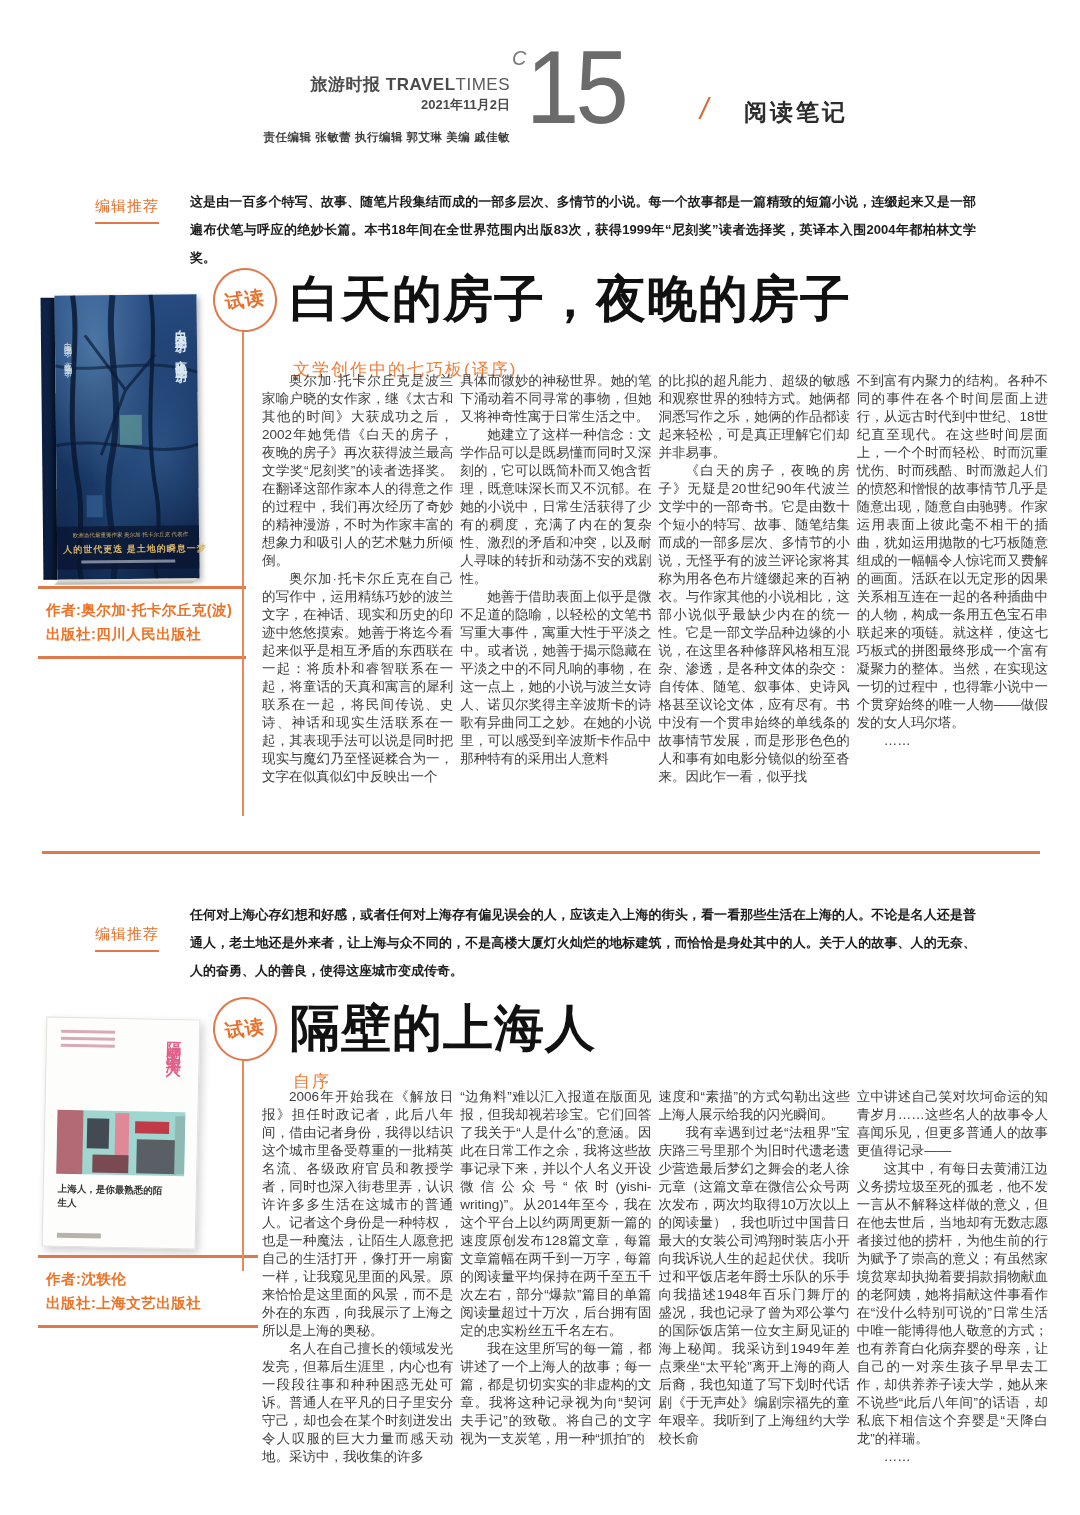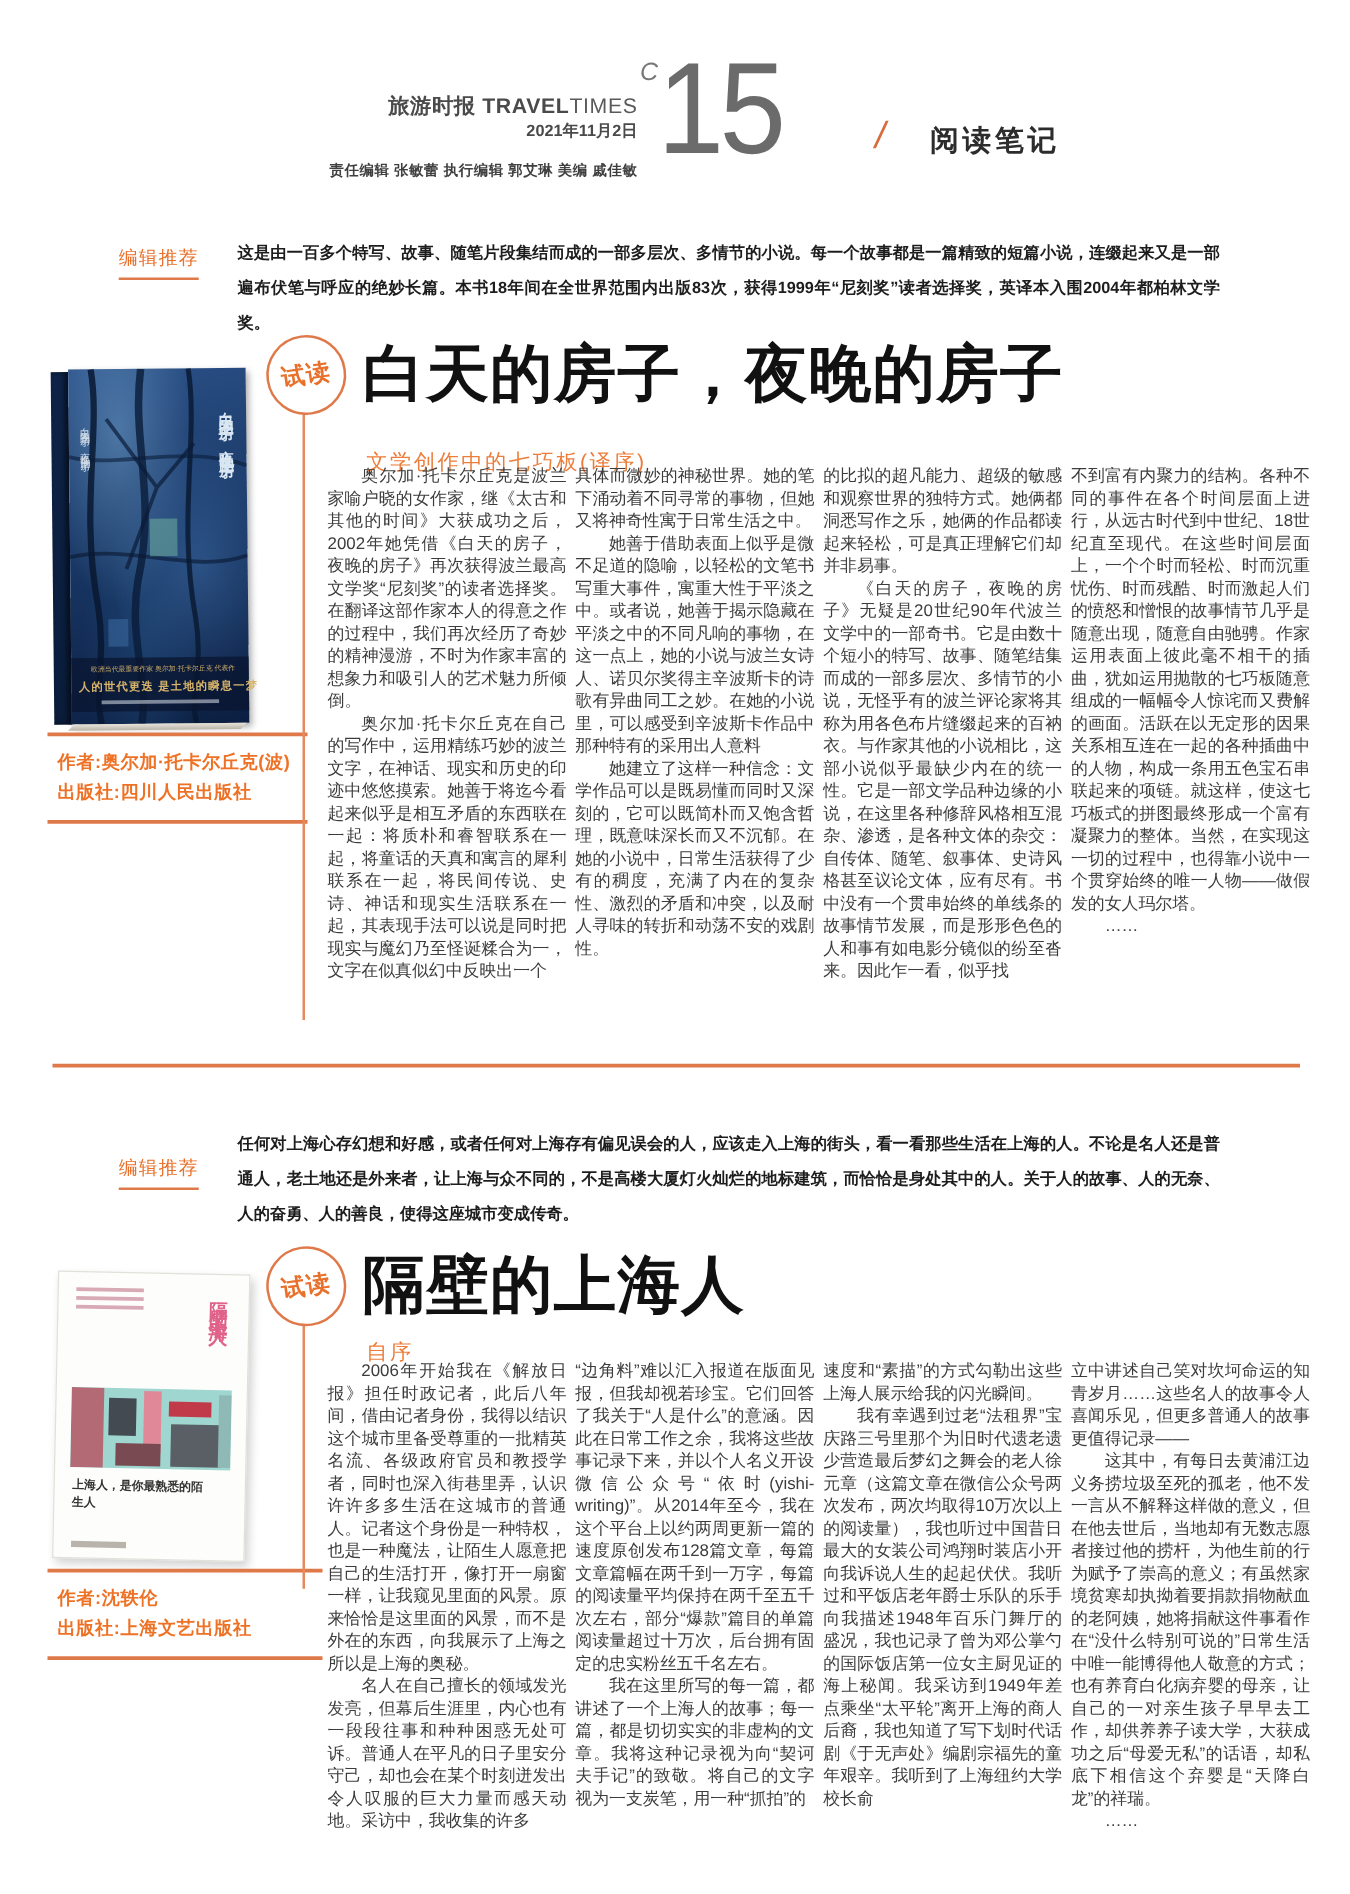--- a/index.html
+++ b/index.html
@@ -140,22 +140,22 @@
     <div>出版社:四川人民出版社</div>
   </div>
 
   <div class="cols" style="top:372px;">
     <div class="col">
       <p>奥尔加·托卡尔丘克是波兰家喻户晓的女作家，继《太古和其他的时间》大获成功之后，2002年她凭借《白天的房子，夜晚的房子》再次获得波兰最高文学奖“尼刻奖”的读者选择奖。在翻译这部作家本人的得意之作的过程中，我们再次经历了奇妙的精神漫游，不时为作家丰富的想象力和吸引人的艺术魅力所倾倒。</p>
       <p>奥尔加·托卡尔丘克在自己的写作中，运用精练巧妙的波兰文字，在神话、现实和历史的印迹中悠悠摸索。她善于将迄今看起来似乎是相互矛盾的东西联在一起：将质朴和睿智联系在一起，将童话的天真和寓言的犀利联系在一起，将民间传说、史诗、神话和现实生活联系在一起，其表现手法可以说是同时把现实与魔幻乃至怪诞糅合为一，文字在似真似幻中反映出一个</p>
     </div>
     <div class="col">
       <p class="cont">具体而微妙的神秘世界。她的笔下涌动着不同寻常的事物，但她又将神奇性寓于日常生活之中。</p>
+      <p>她建立了这样一种信念：文学作品可以是既易懂而同时又深刻的，它可以既简朴而又饱含哲理，既意味深长而又不沉郁。在她的小说中，日常生活获得了少有的稠度，充满了内在的复杂性、激烈的矛盾和冲突，以及耐人寻味的转折和动荡不安的戏剧性。</p>
       <p>她善于借助表面上似乎是微不足道的隐喻，以轻松的文笔书写重大事件，寓重大性于平淡之中。或者说，她善于揭示隐藏在平淡之中的不同凡响的事物，在这一点上，她的小说与波兰女诗人、诺贝尔奖得主辛波斯卡的诗歌有异曲同工之妙。在她的小说里，可以感受到辛波斯卡作品中那种特有的采用出人意料</p>
-      <p>她建立了这样一种信念：文学作品可以是既易懂而同时又深刻的，它可以既简朴而又饱含哲理，既意味深长而又不沉郁。在她的小说中，日常生活获得了少有的稠度，充满了内在的复杂性、激烈的矛盾和冲突，以及耐人寻味的转折和动荡不安的戏剧性。</p>
     </div>
     <div class="col">
       <p class="cont">的比拟的超凡能力、超级的敏感和观察世界的独特方式。她俩都洞悉写作之乐，她俩的作品都读起来轻松，可是真正理解它们却并非易事。</p>
       <p>《白天的房子，夜晚的房子》无疑是20世纪90年代波兰文学中的一部奇书。它是由数十个短小的特写、故事、随笔结集而成的一部多层次、多情节的小说，无怪乎有的波兰评论家将其称为用各色布片缝缀起来的百衲衣。与作家其他的小说相比，这部小说似乎最缺少内在的统一性。它是一部文学品种边缘的小说，在这里各种修辞风格相互混杂、渗透，是各种文体的杂交：自传体、随笔、叙事体、史诗风格甚至议论文体，应有尽有。书中没有一个贯串始终的单线条的故事情节发展，而是形形色色的人和事有如电影分镜似的纷至沓来。因此乍一看，似乎找</p>
     </div>
     <div class="col">
       <p class="cont">不到富有内聚力的结构。各种不同的事件在各个时间层面上进行，从远古时代到中世纪、18世纪直至现代。在这些时间层面上，一个个时而轻松、时而沉重忧伤、时而残酷、时而激起人们的愤怒和憎恨的故事情节几乎是随意出现，随意自由驰骋。作家运用表面上彼此毫不相干的插曲，犹如运用抛散的七巧板随意组成的一幅幅令人惊诧而又费解的画面。活跃在以无定形的因果关系相互连在一起的各种插曲中的人物，构成一条用五色宝石串联起来的项链。就这样，使这七巧板式的拼图最终形成一个富有凝聚力的整体。当然，在实现这一切的过程中，也得靠小说中一个贯穿始终的唯一人物——做假发的女人玛尔塔。</p>
       <p>……</p>
     </div>
   </div>
@@ -203,18 +203,18 @@
     <div class="col">
       <p class="cont">“边角料”难以汇入报道在版面见报，但我却视若珍宝。它们回答了我关于“人是什么”的意涵。因此在日常工作之余，我将这些故事记录下来，并以个人名义开设微信公众号“依时(yishi-writing)”。从2014年至今，我在这个平台上以约两周更新一篇的速度原创发布128篇文章，每篇文章篇幅在两千到一万字，每篇的阅读量平均保持在两千至五千次左右，部分“爆款”篇目的单篇阅读量超过十万次，后台拥有固定的忠实粉丝五千名左右。</p>
       <p>我在这里所写的每一篇，都讲述了一个上海人的故事；每一篇，都是切切实实的非虚构的文章。我将这种记录视为向“契诃夫手记”的致敬。将自己的文字视为一支炭笔，用一种“抓拍”的</p>
     </div>
     <div class="col">
       <p class="cont">速度和“素描”的方式勾勒出这些上海人展示给我的闪光瞬间。</p>
       <p>我有幸遇到过老“法租界”宝庆路三号里那个为旧时代遗老遗少营造最后梦幻之舞会的老人徐元章（这篇文章在微信公众号两次发布，两次均取得10万次以上的阅读量），我也听过中国昔日最大的女装公司鸿翔时装店小开向我诉说人生的起起伏伏。我听过和平饭店老年爵士乐队的乐手向我描述1948年百乐门舞厅的盛况，我也记录了曾为邓公掌勺的国际饭店第一位女主厨见证的海上秘闻。我采访到1949年差点乘坐“太平轮”离开上海的商人后裔，我也知道了写下划时代话剧《于无声处》编剧宗福先的童年艰辛。我听到了上海纽约大学校长俞</p>
     </div>
     <div class="col">
       <p class="cont">立中讲述自己笑对坎坷命运的知青岁月……这些名人的故事令人喜闻乐见，但更多普通人的故事更值得记录——</p>
-      <p>这其中，有每日去黄浦江边义务捞垃圾至死的孤老，他不发一言从不解释这样做的意义，但在他去世后，当地却有无数志愿者接过他的捞杆，为他生前的行为赋予了崇高的意义；有虽然家境贫寒却执拗着要捐款捐物献血的老阿姨，她将捐献这件事看作在“没什么特别可说的”日常生活中唯一能博得他人敬意的方式；也有养育白化病弃婴的母亲，让自己的一对亲生孩子早早去工作，却供养养子读大学，大获成功之后“母爱无私”的话语，却私底下相信这个弃婴是“天降白龙”的祥瑞。</p>
+      <p>这其中，有每日去黄浦江边义务捞垃圾至死的孤老，他不发一言从不解释这样做的意义，但在他去世后，当地却有无数志愿者接过他的捞杆，为他生前的行为赋予了崇高的意义；有虽然家境贫寒却执拗着要捐款捐物献血的老阿姨，她将捐献这件事看作在“没什么特别可说的”日常生活中唯一能博得他人敬意的方式；也有养育白化病弃婴的母亲，让自己的一对亲生孩子早早去工作，却供养养子读大学，她从来不说些“此后八年间”的话语，却私底下相信这个弃婴是“天降白龙”的祥瑞。</p>
       <p>……</p>
     </div>
   </div>
 
 </div>
 
 </body></html>

